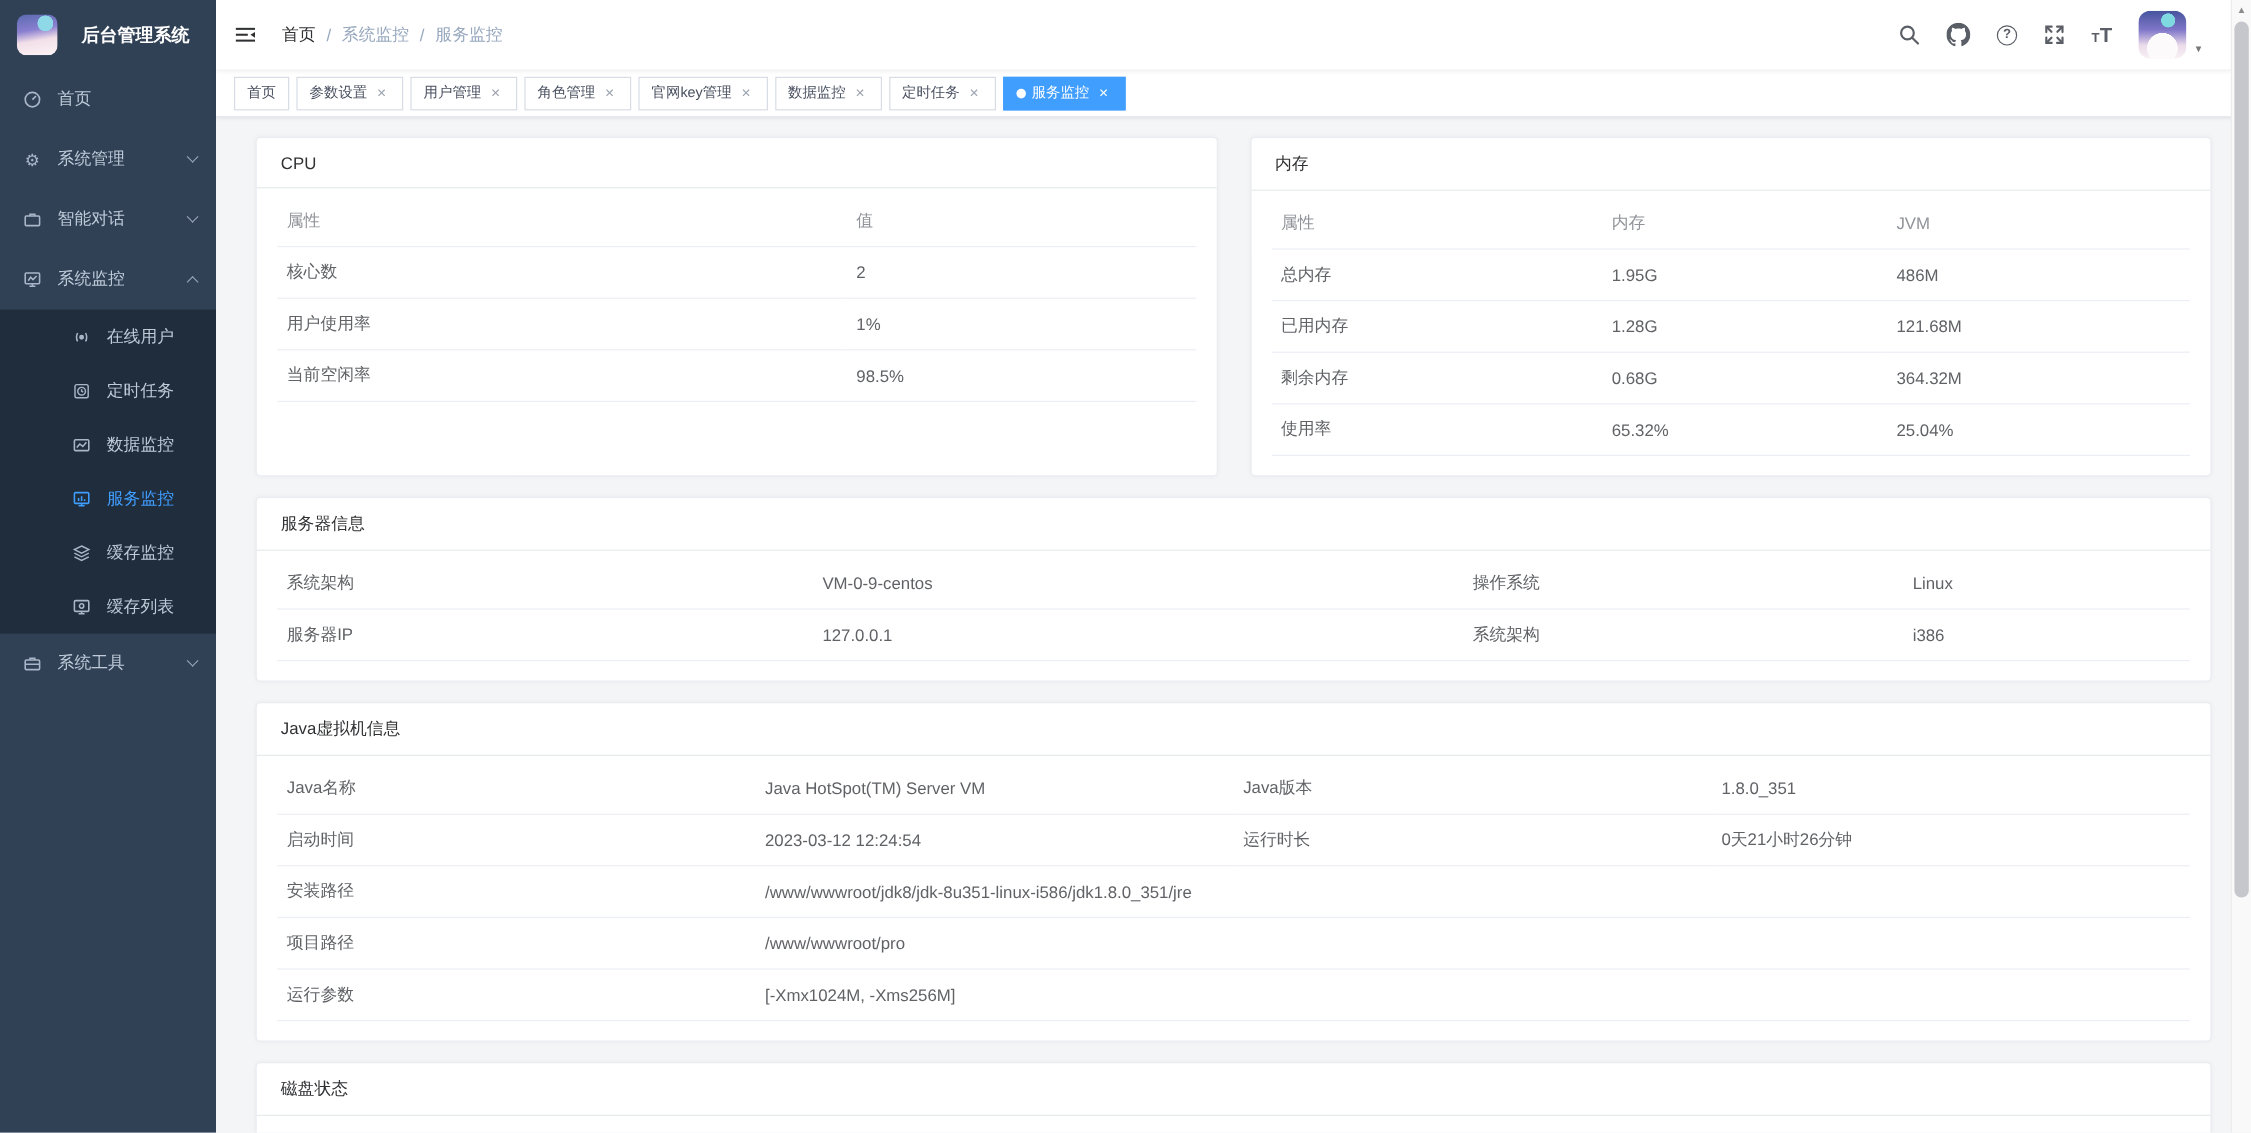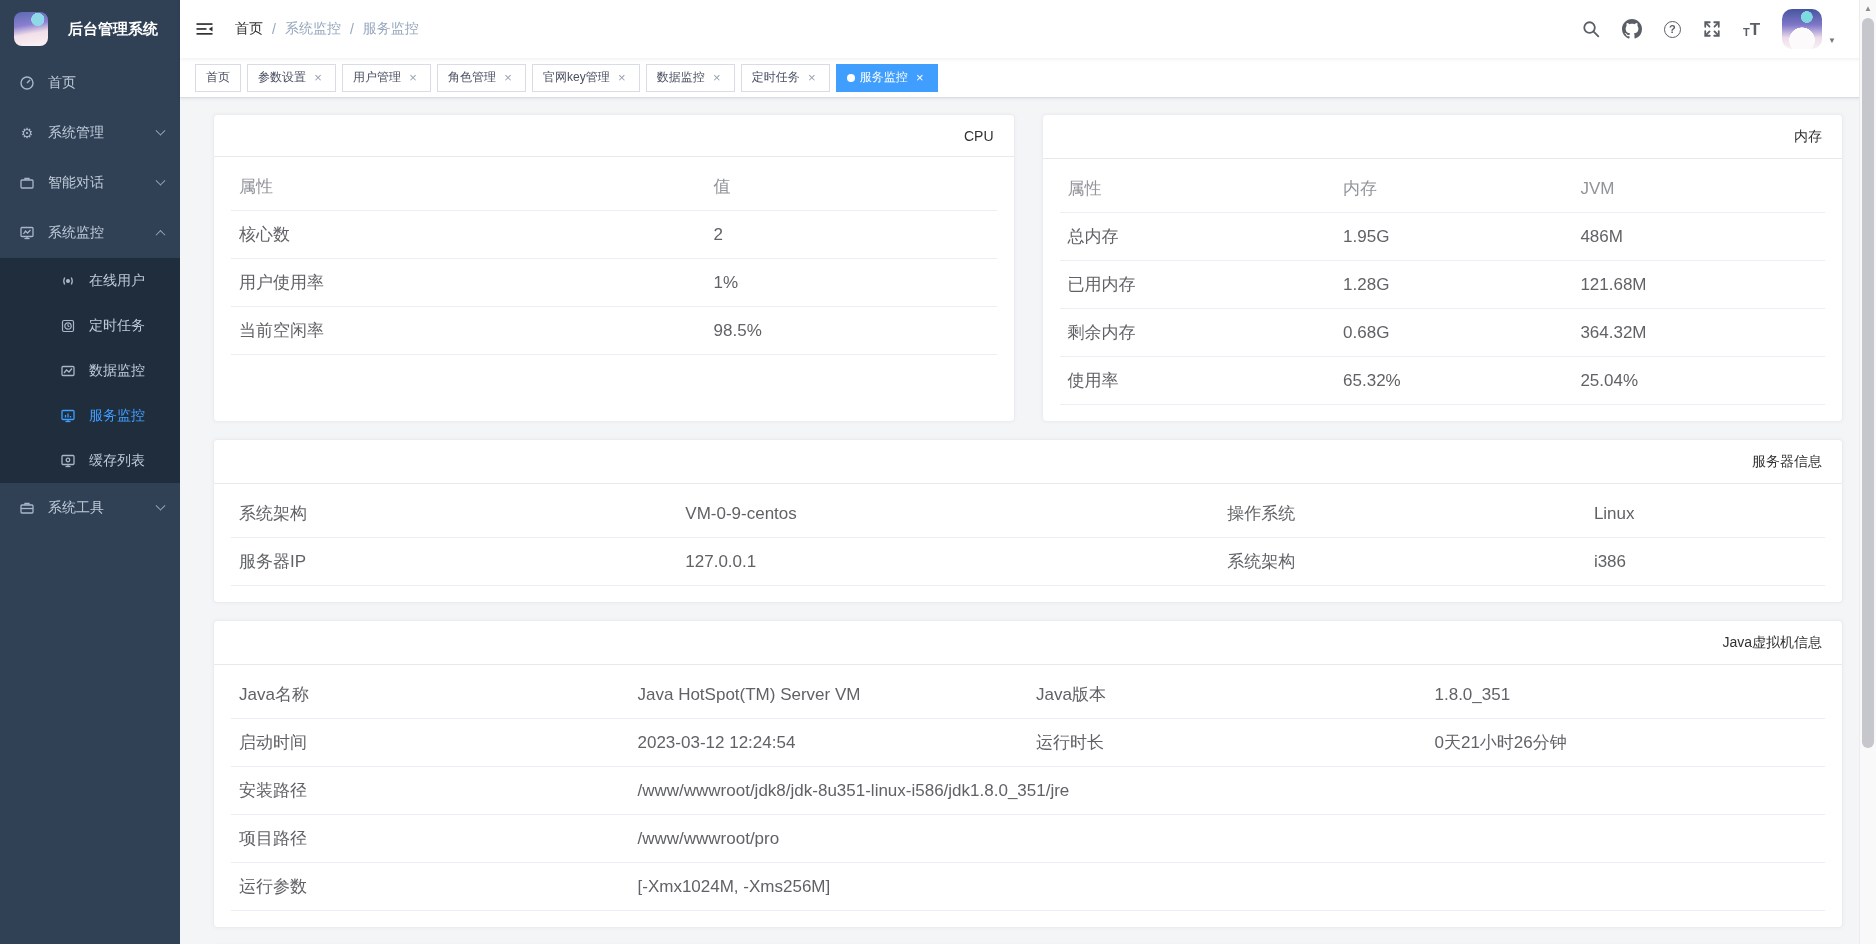--- a/index.html
+++ b/index.html
@@ -63,23 +63,23 @@
   .tag .dot { width:8px; height:8px; border-radius:50%; background:#fff; display:inline-block; }
 
   
   .content { flex:1; overflow:hidden; padding:16px 33px 0 33px; }
   .cards-row { display:flex; gap:27px; margin-bottom:17px; }
   .card { background:#fff; border:1px solid #e9ecf1; border-radius:4px;
     box-shadow:0 0 4px rgba(0,0,0,.04); }
   .card.half { flex:1; min-width:0; }
   .card.full { margin-bottom:17px; }
   .card-header { padding:13px 20px 12px; border-bottom:1px solid #e7eaec;
-    font-size:14px; color:#303133;text-align:right; }
+    font-size:14px; color:#303133; }
   .card-body { padding:6px 17px 16px; }
-  table { width:100%; border-collapse:collapse; font-size:17px; table-layout:fixed; }
+  table { width:100%; border-collapse:collapse; font-size:14px; table-layout:fixed; }
   th { color:#909399; font-weight:normal; text-align:left; padding:12px 8px;
     border-bottom:1px solid #ebeef5; white-space:nowrap; }
   td { color:#606266; padding:12px 8px; border-bottom:1px solid #ebeef5;
     white-space:nowrap; overflow:hidden; text-overflow:ellipsis; }
 
   
   .scrollbar { position:absolute; top:0; right:0; bottom:0; width:17px;
     background:#f9f9f9; border-left:1px solid #ececec; z-index:10; }
   .sb-up { height:16px; display:flex; align-items:center; justify-content:center;
     font-size:8px; color:#8c8c8c; cursor:pointer; }
@@ -173,20 +173,30 @@
             <svg width="16" height="16" viewBox="0 0 16 16" fill="none" stroke="currentColor" stroke-width="1.3">
               <rect x="2" y="2.5" width="12" height="9" rx="1"></rect>
               <line x1="5.5" y1="9.5" x2="5.5" y2="7"></line>
                 <line x1="8" y1="9.5" x2="8" y2="5.5"></line>
               <line x1="10.5" y1="9.5" x2="10.5" y2="8"></line>
               <line x1="8" y1="11.5" x2="8" y2="13.5"></line>
                 <line x1="5.5" y1="13.5" x2="10.5" y2="13.5"></line>
               </svg>
           </span>
           <span>服务监控</span>
+        </div>
+        <div class="menu-item">
+          <span class="micon">
+            <svg width="16" height="16" viewBox="0 0 16 16" fill="none" stroke="currentColor" stroke-width="1.2">
+              <path d="M8 2 L14 5 8 8 2 5 z"></path>
+                <path d="M2 8 L8 11 14 8"></path>
+                <path d="M2 11 L8 14 14 11"></path>
+              </svg>
+          </span>
+          <span>缓存监控</span>
         </div>
         <div class="menu-item">
           <span class="micon">
             <svg width="16" height="16" viewBox="0 0 16 16" fill="none" stroke="currentColor" stroke-width="1.3">
               <rect x="2" y="2.5" width="12" height="9" rx="1"></rect>
                 <circle cx="8" cy="7" r="1.8"></circle>
               <line x1="8" y1="11.5" x2="8" y2="13.5"></line>
                 <line x1="5.5" y1="13.5" x2="10.5" y2="13.5"></line>
               </svg>
           </span>

